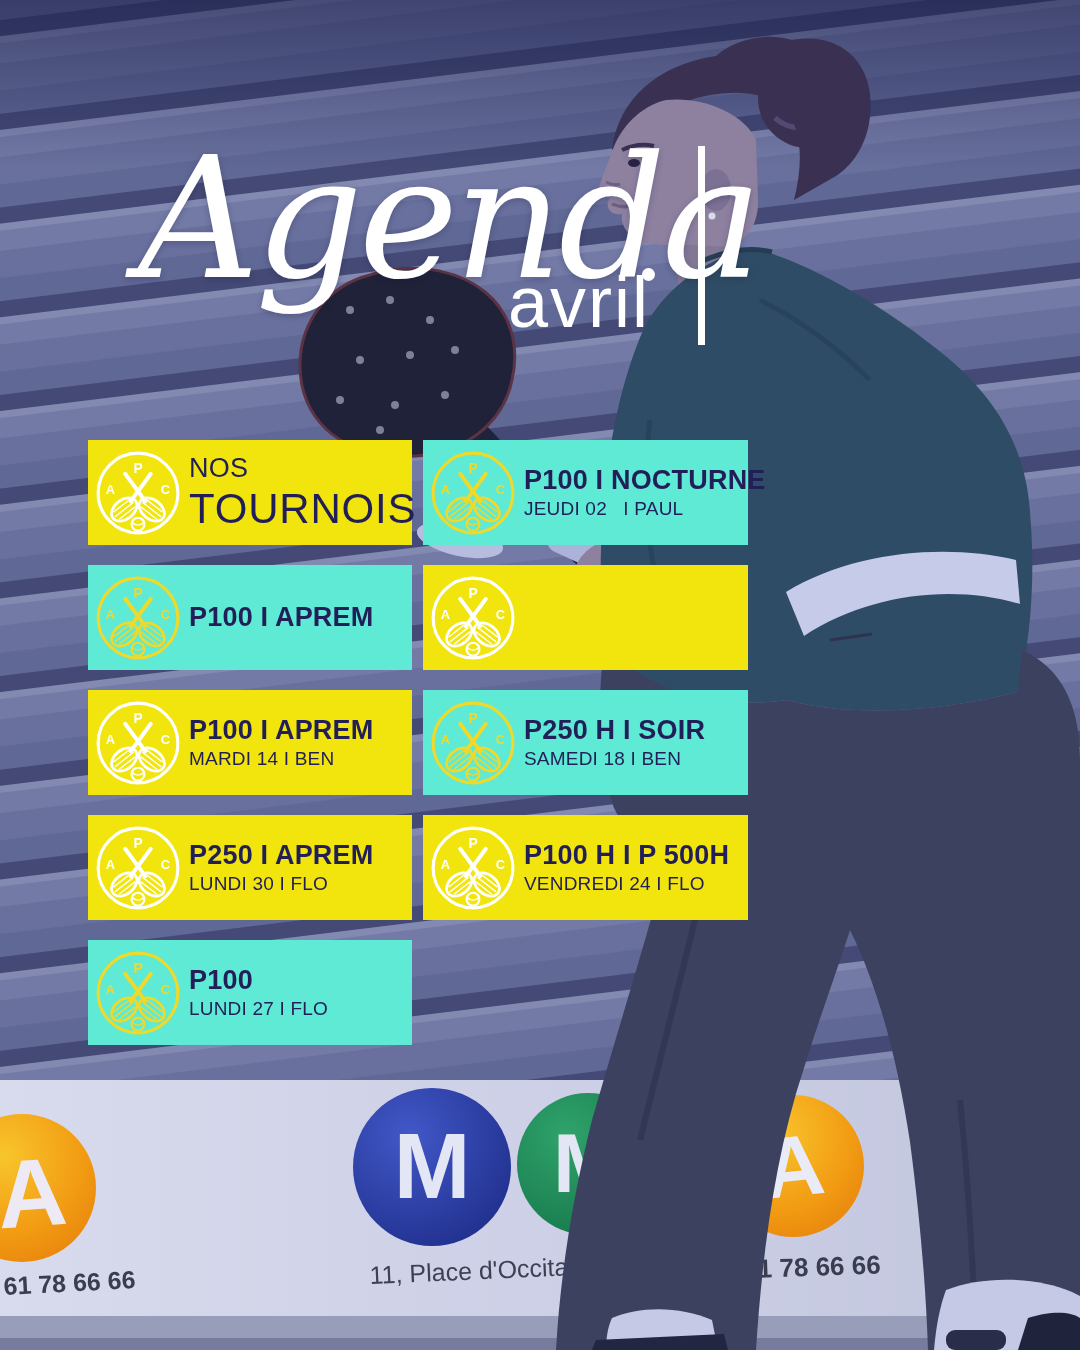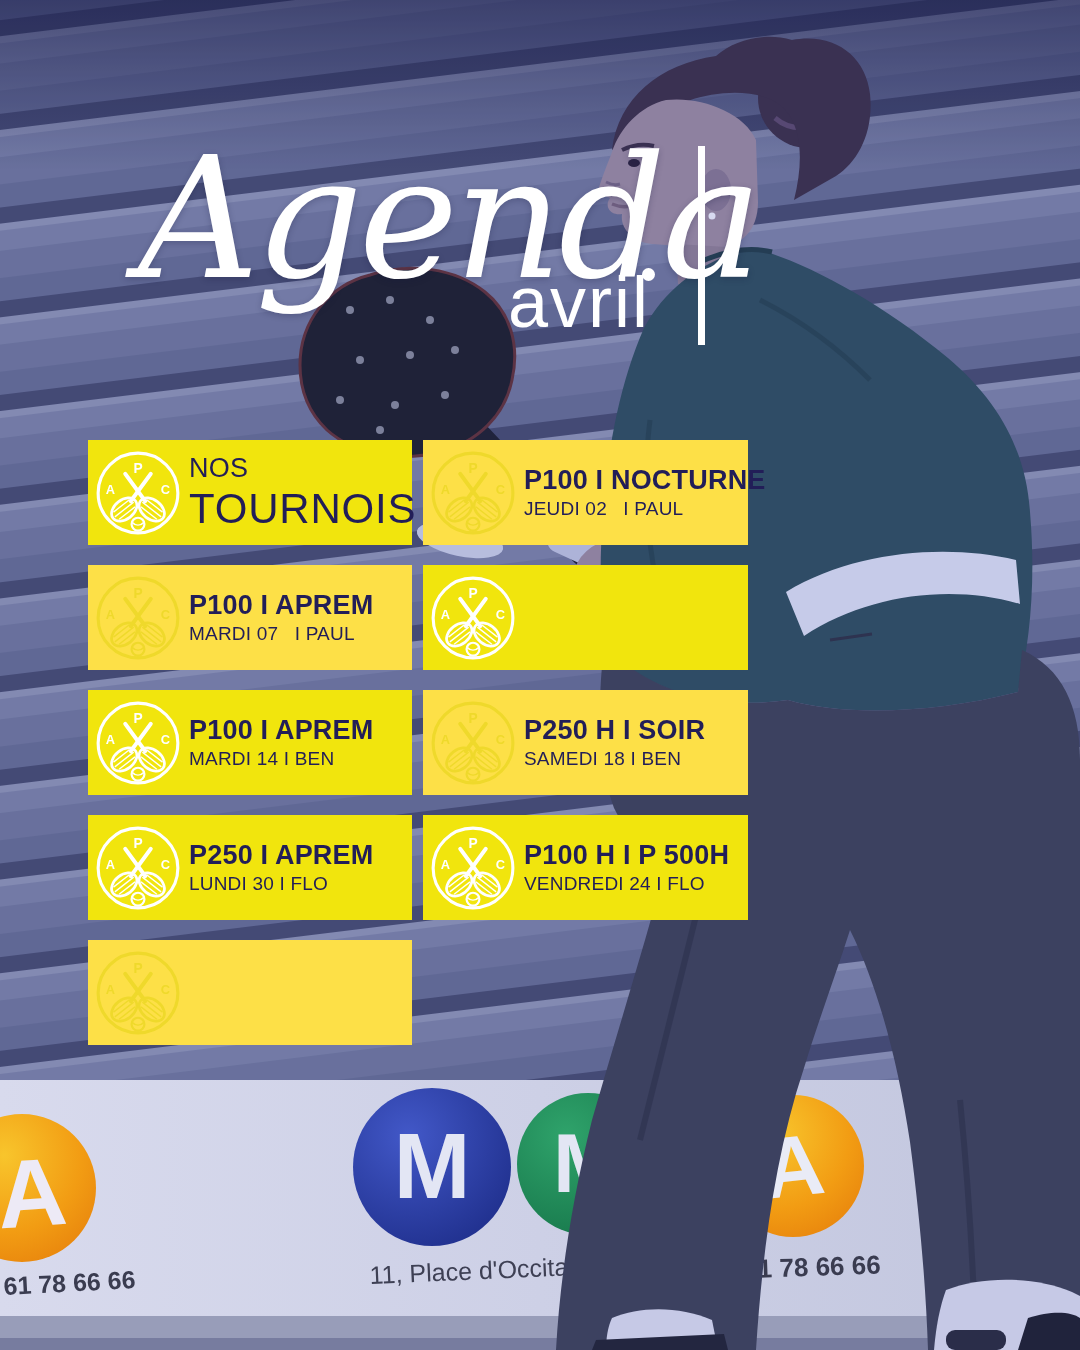--- a/index.html
+++ b/index.html
@@ -31,21 +31,21 @@
   }
 
   
   .cards{
     position:absolute;left:42px;top:440px;width:760px;
     display:grid;grid-template-columns:324px 325px;column-gap:11px;row-gap:20px;margin-left:46px;
   }
   .card{
     height:105px;display:flex;align-items:center;box-sizing:border-box;
   }
-  .card[data-variant="white"]{background:#fde047;}
+  .card[data-variant="white"]{background:#5eead4;}
   .card[data-variant="yellow"],.card[data-variant="yellow-header"]{background:#F1E50D;}
   .card .logo{width:88px;height:88px;flex:0 0 88px;margin:0 7px 0 6px;}
   .card[data-variant="white"] .logo{color:#EFD92B;}
   .card[data-variant="yellow"] .logo,.card[data-variant="yellow-header"] .logo{color:#ffffff;}
   .card-text{display:flex;flex-direction:column;justify-content:center;gap:5px;min-width:0;}
   .card-line1{
     font-size:27px;font-weight:700;color:#221E58;letter-spacing:.2px;white-space:pre;line-height:1.05;
   }
   .card-line2{
     font-size:19px;font-weight:400;color:#221E58;letter-spacing:.2px;white-space:pre;line-height:1.05;
@@ -250,21 +250,20 @@
         <div class="card-line2">JEUDI 02   I PAUL</div>
       </div>
     </div>
 
     <div class="card" data-variant="white">
       <svg class="logo">
           <use href="#apc-logo"></use>
         </svg>
       <div class="card-text">
         <div class="card-line1">P100 I APREM</div>
-        <div class="card-line2">MARDI 07   I PAUL</div>
       </div>
     </div>
 
     <div class="card" data-variant="yellow">
       <svg class="logo">
           <use href="#apc-logo"></use>
         </svg>
     </div>
 
     <div class="card" data-variant="yellow">
@@ -305,16 +304,20 @@
       <div class="card-text">
         <div class="card-line1">P100 H I P 500H</div>
         <div class="card-line2">VENDREDI 24 I FLO</div>
       </div>
     </div>
 
     <div class="card" data-variant="white">
       <svg class="logo">
           <use href="#apc-logo"></use>
         </svg>
+      <div class="card-text">
+        <div class="card-line1">P100</div>
+        <div class="card-line2">LUNDI 27 I FLO</div>
+      </div>
     </div>
 
   </div>
 </div>
 
 </body></html>

